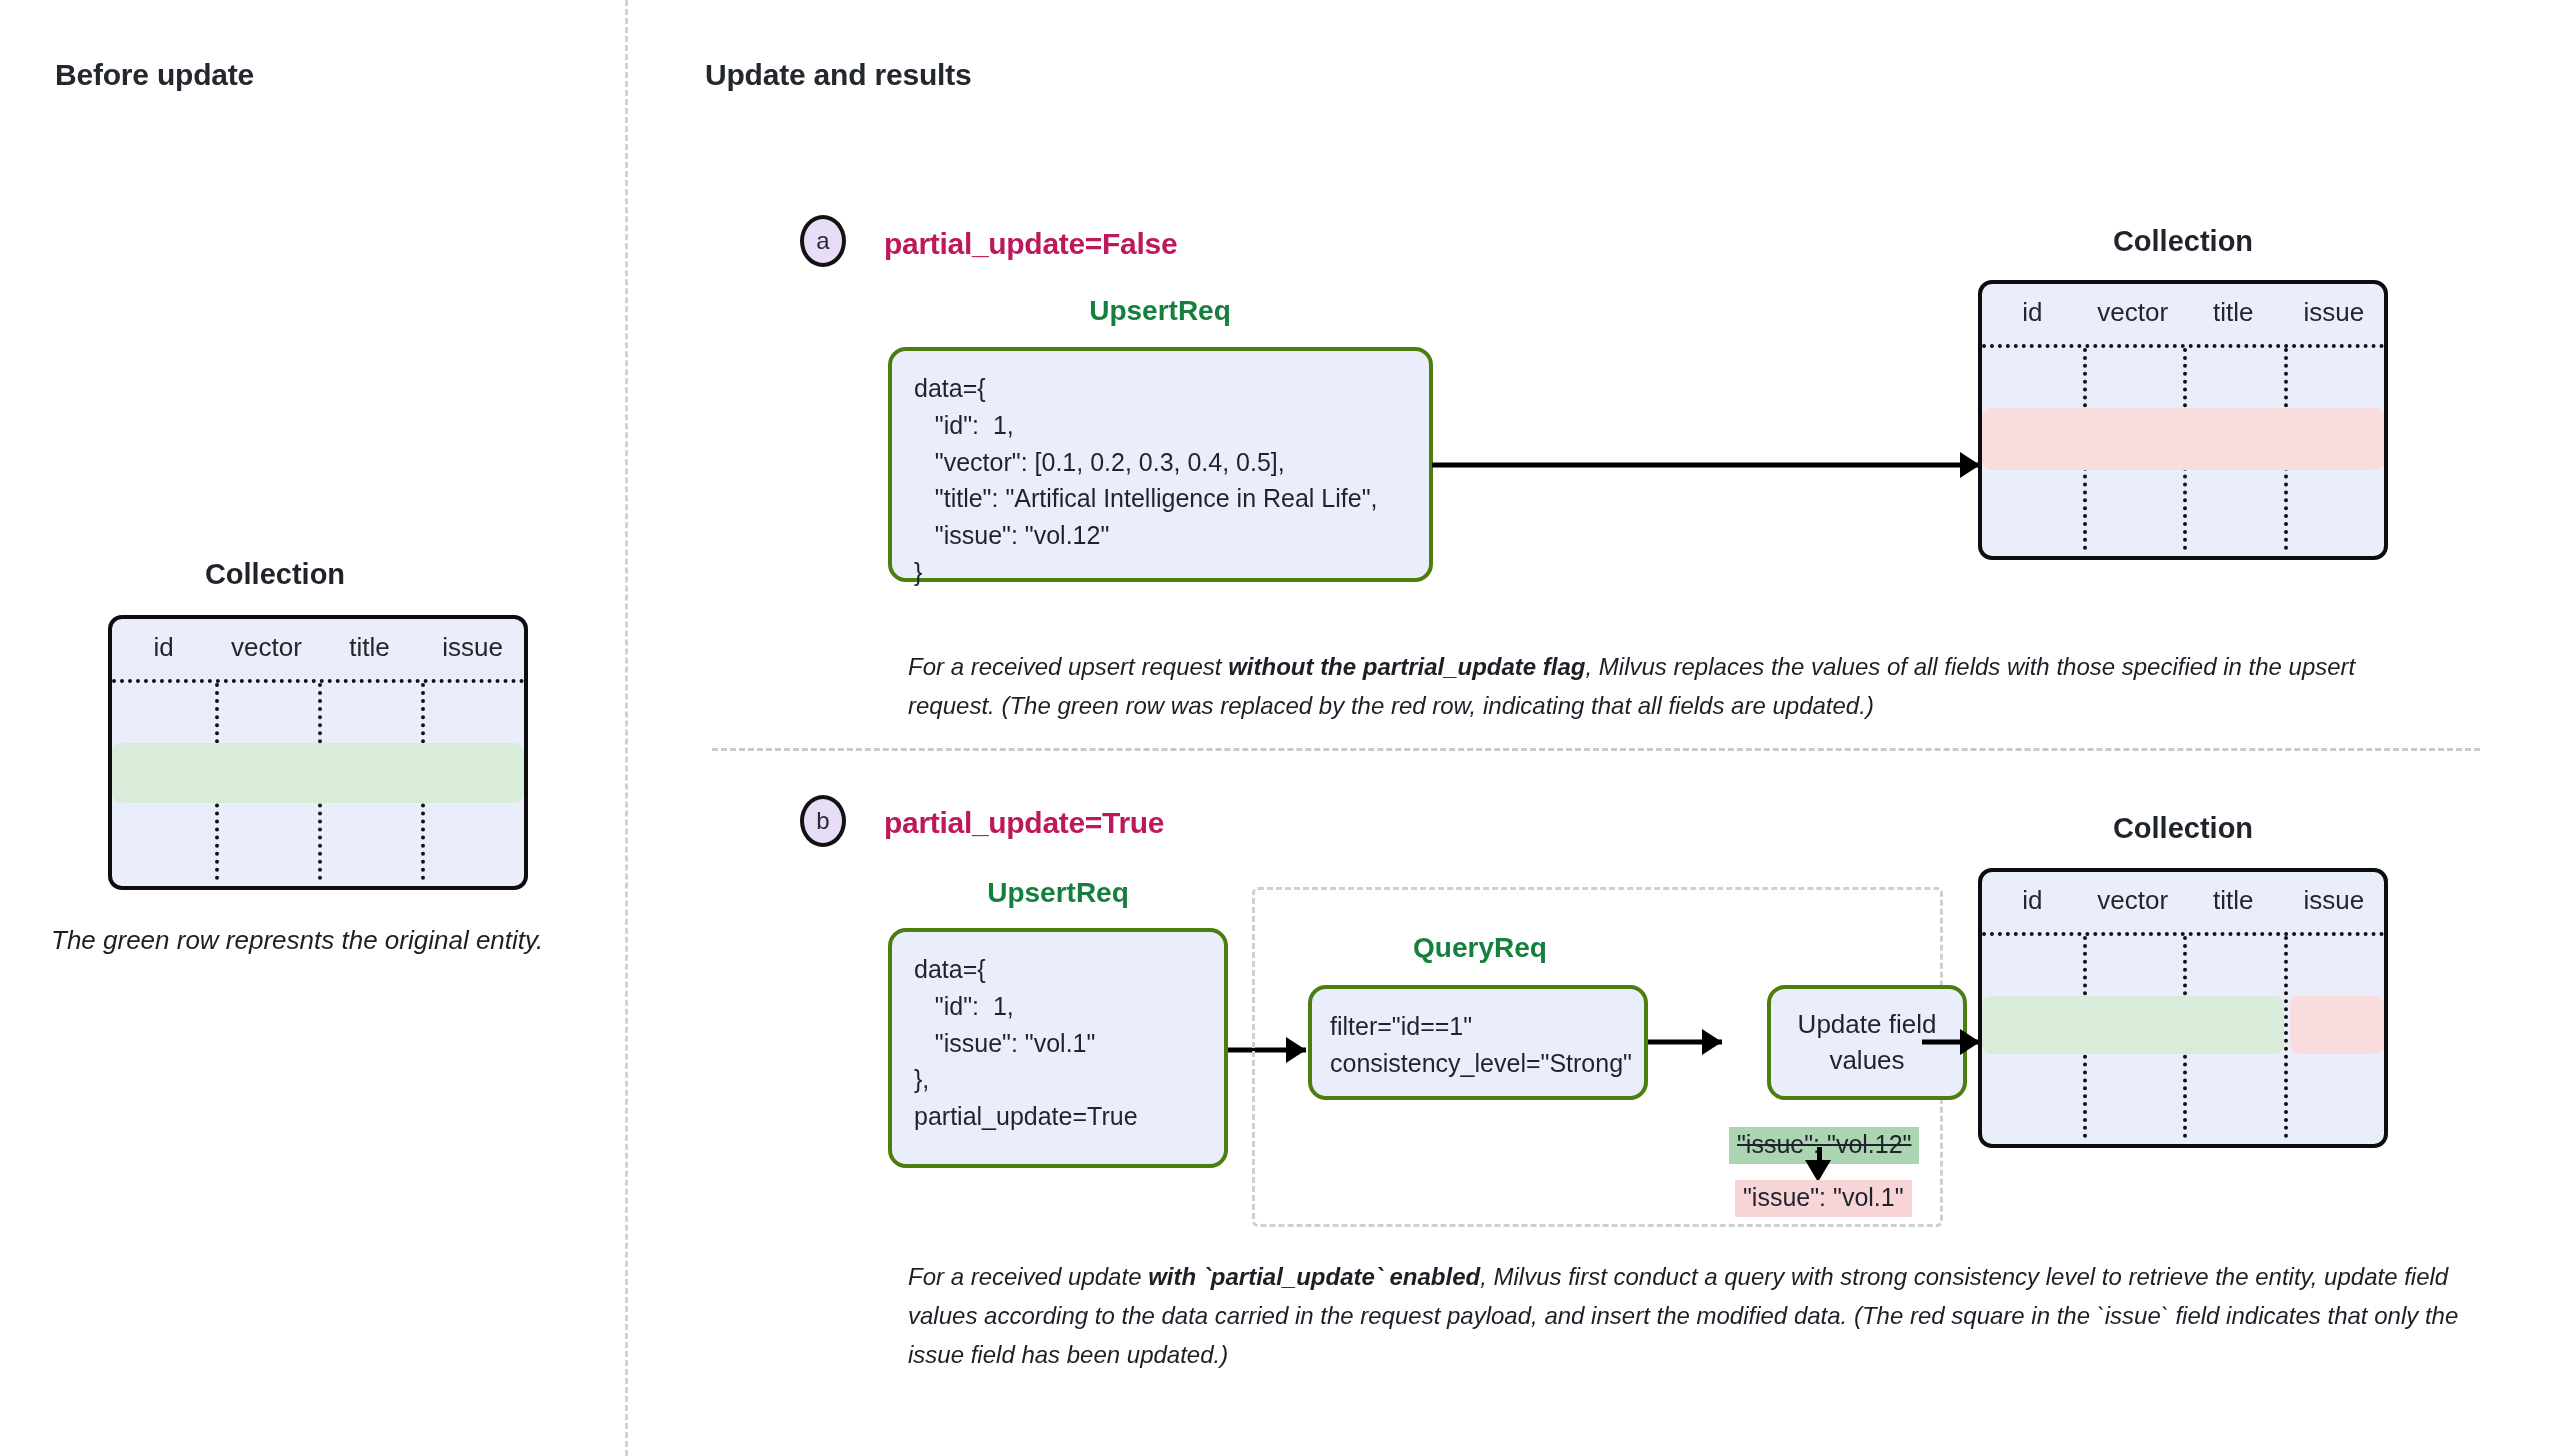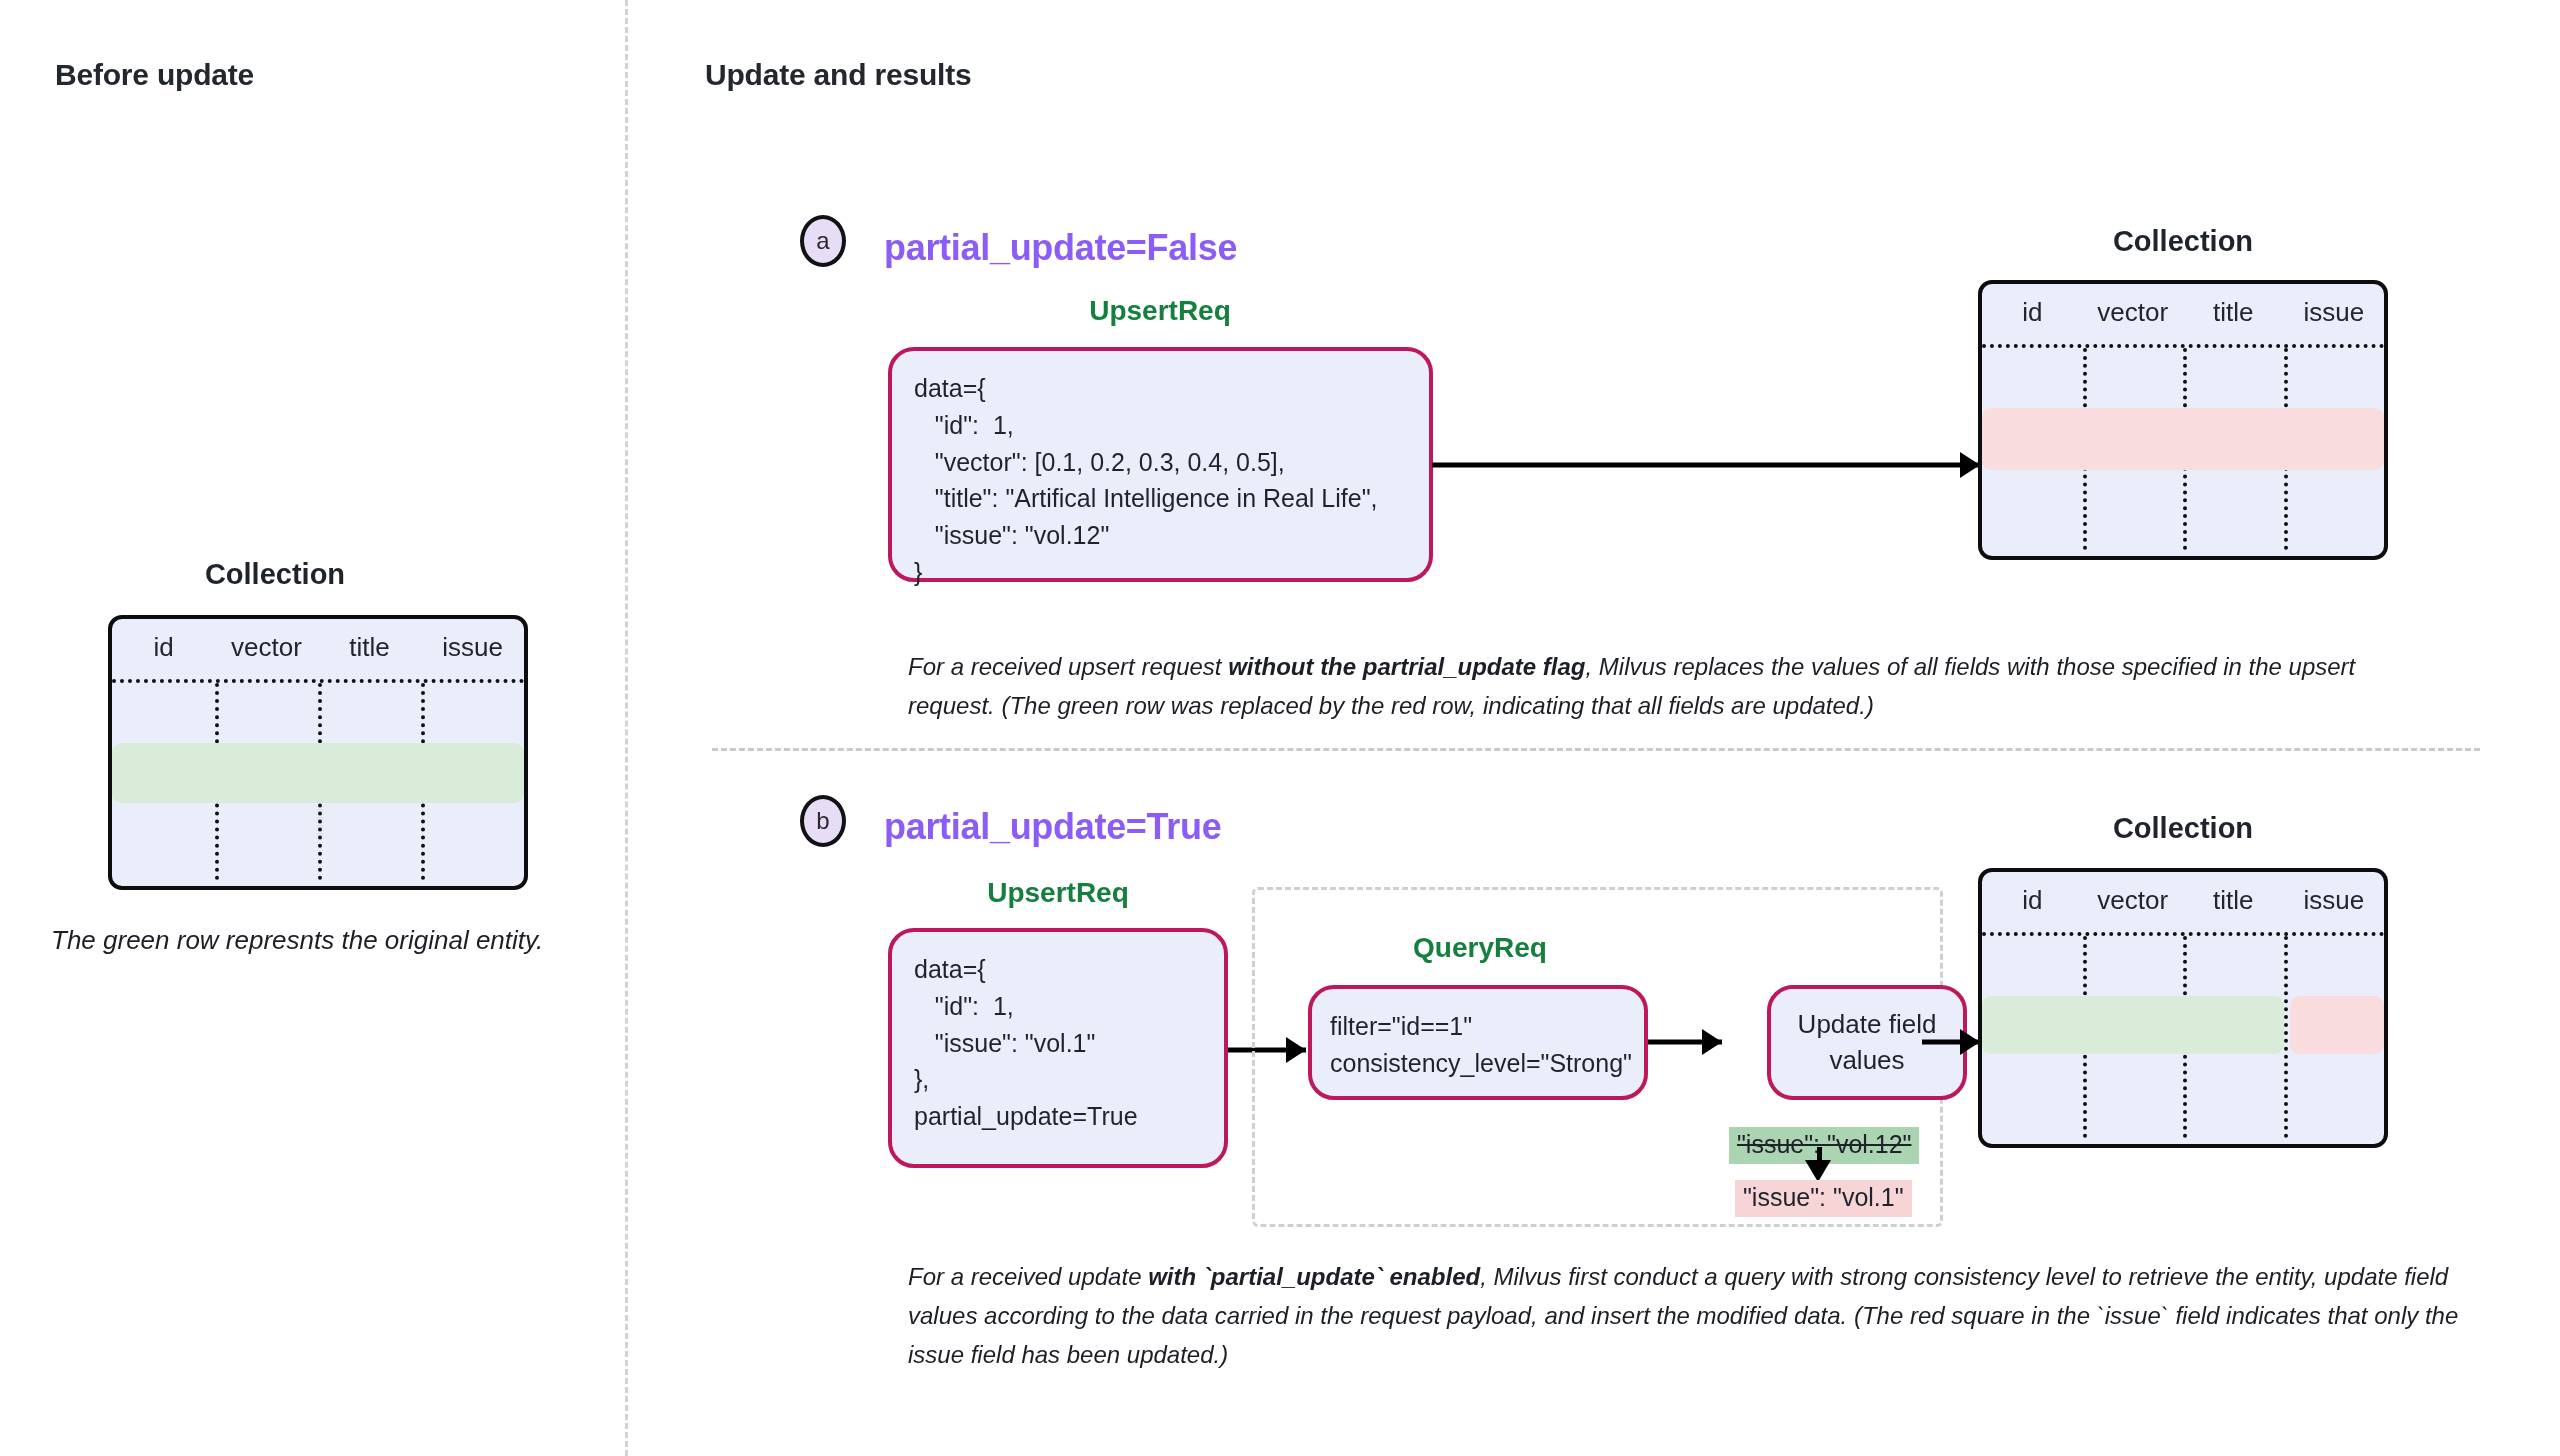--- a/index.html
+++ b/index.html
@@ -65,22 +65,22 @@
     border-left: 4px dotted #111;
   }
   .hl-row {
     position: absolute; border-radius: 9px;
   }
 
   
   .rbox {
     position: absolute;
     background: #eaeefb;
-    border: 4px solid #be185d;
-    border-radius: 26px;
+    border: 4px solid #4d7c0f;
+    border-radius: 18px;
   }
   .code {
     font-family: "Liberation Sans", sans-serif;
     font-size: 25px;
     line-height: 1.47;
     color: #1f232b;
     white-space: pre;
     padding: 19px 22px;
   }
   .centerbox {
@@ -94,21 +94,21 @@
     position: absolute;
     width: 46px; height: 52px;
     border-radius: 50%;
     background: #e8ddf7;
     border: 4px solid #121214;
     display: flex; align-items: center; justify-content: center;
     font-size: 24px; color: #2b2b30;
   }
   .step-label {
     position: absolute;
-    font-size: 36px; font-weight: bold; color: #8b5cf6;
+    font-size: 30px; font-weight: bold; color: #be185d;
     letter-spacing: -0.3px;
   }
 
   
   .dashed-group {
     position: absolute;
     border: 3px dashed #cfcfd2;
     border-radius: 6px;
   }
 

